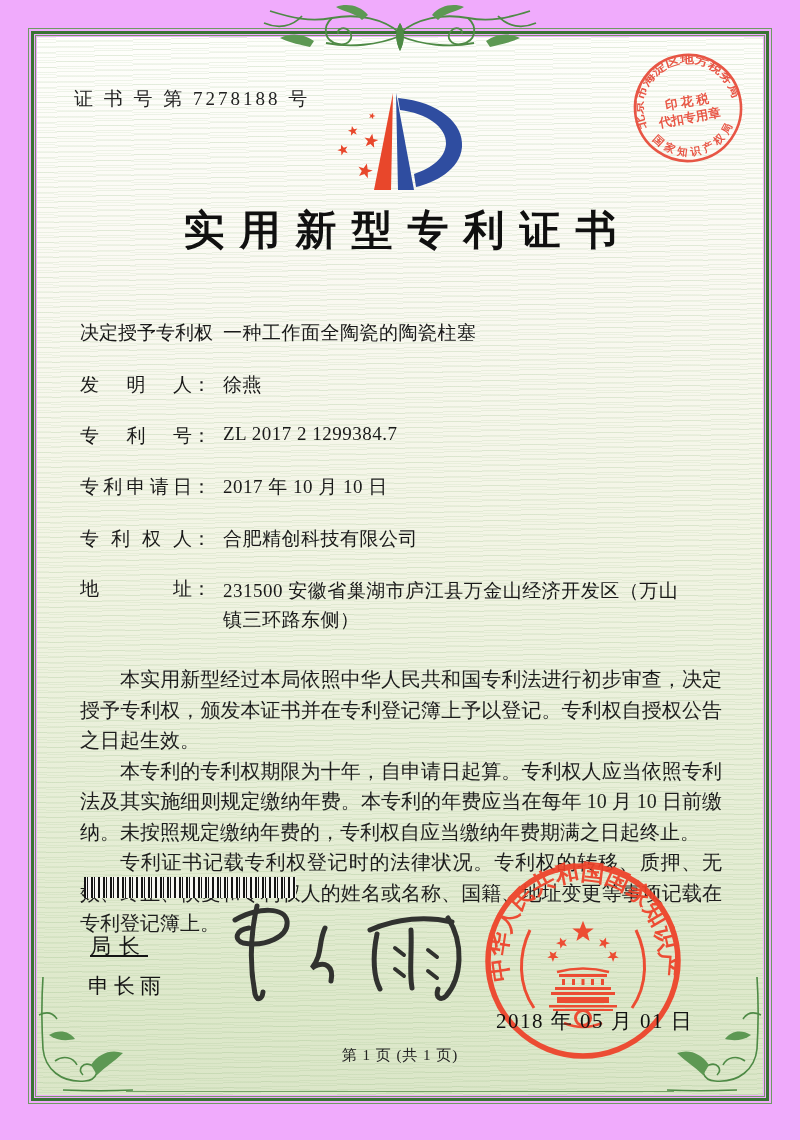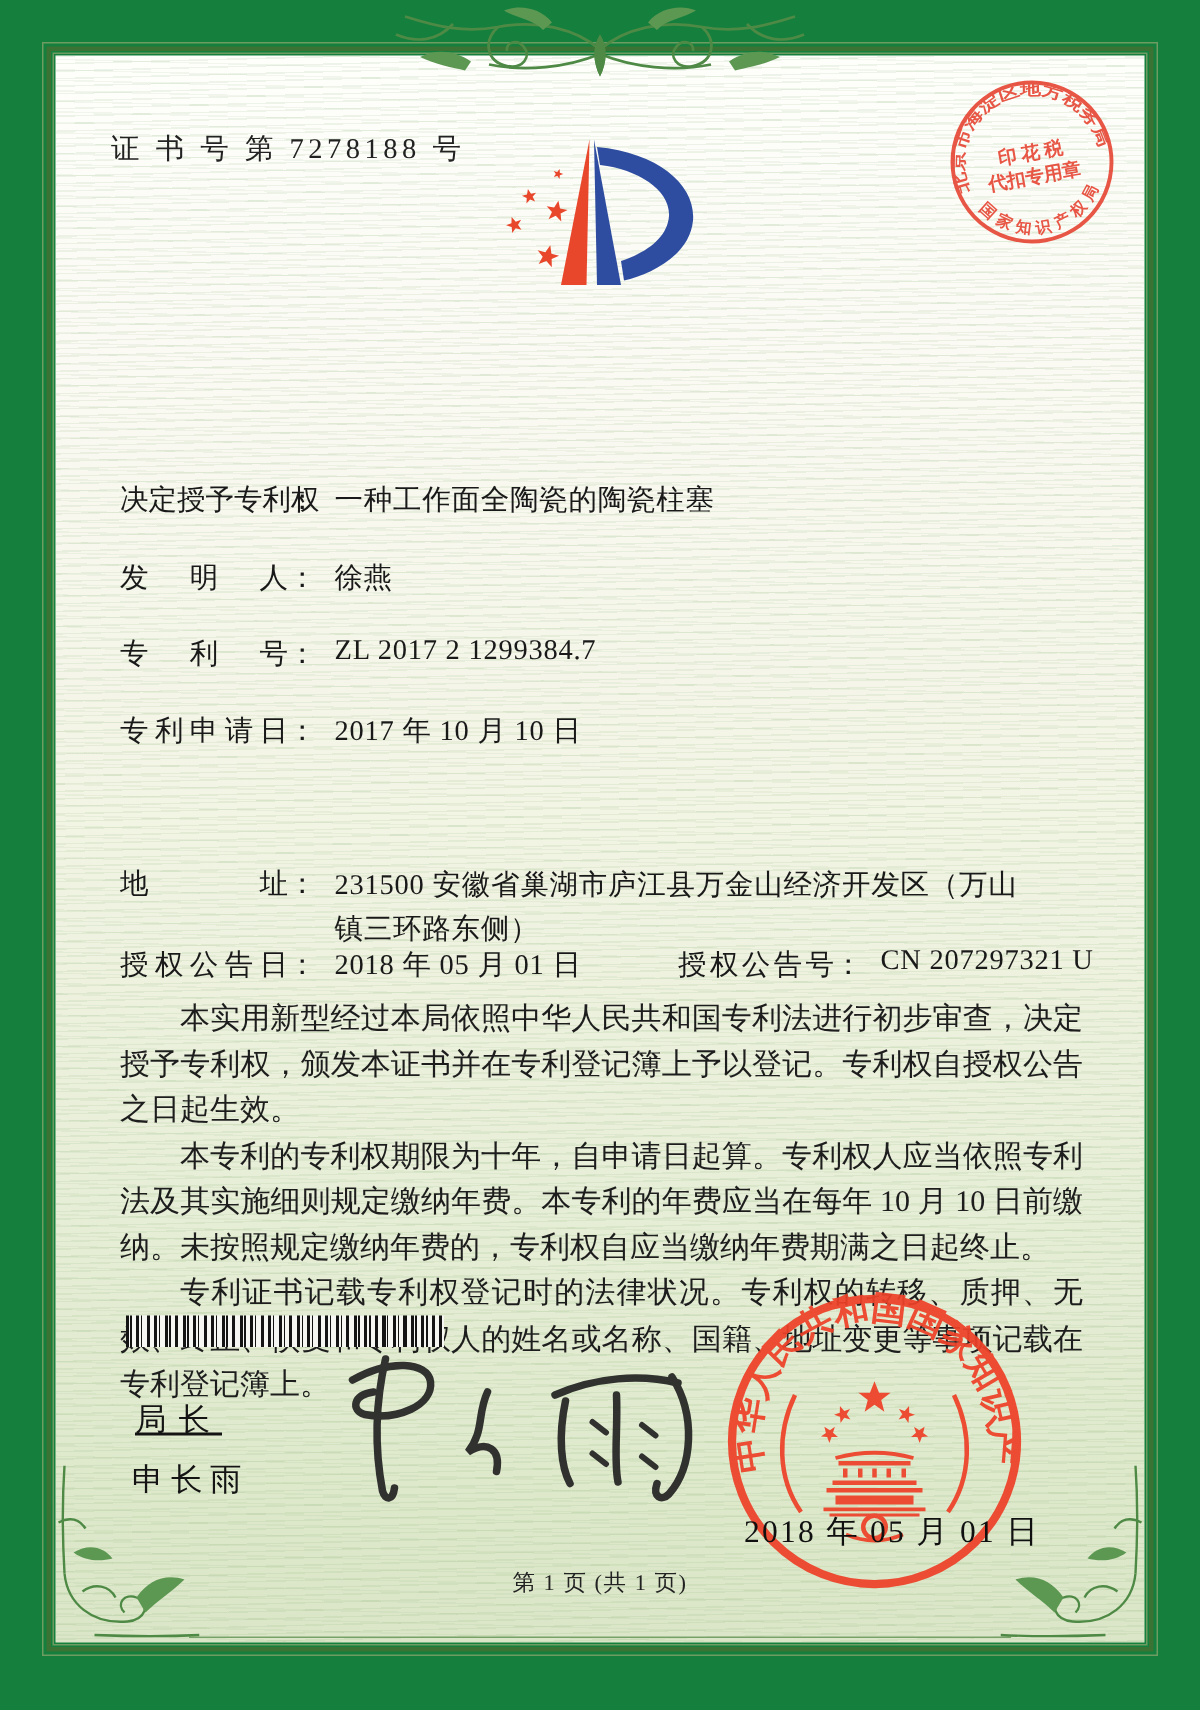--- a/index.html
+++ b/index.html
@@ -1,17 +1,17 @@
 <!DOCTYPE html>
 <html><head>
 <meta charset="utf-8">
 <style>
   html,body{margin:0;padding:0;}
   body{width:800px;height:1140px;background:#f7f6f1;font-family:"Liberation Serif","DejaVu Serif",serif;}
-  .stage{position:relative;width:800px;height:1140px;overflow:hidden;background:#15803d;}
+  .stage{position:relative;width:800px;height:1140px;overflow:hidden;background:#f0abfc;}
 
   
   .frame-outer{position:absolute;left:28px;top:28px;width:742px;height:1074px;border:1px solid #6e9b62;}
   .frame-main{position:absolute;left:2px;top:2px;right:2px;bottom:2px;border:3px solid #3a7334;}
   .frame-inner{position:absolute;left:1px;top:1px;right:1px;bottom:1px;border:1px solid #6e9b62;}
   .cert-bg{position:absolute;left:37px;top:37px;width:726px;height:1058px;
     background:linear-gradient(180deg,#fefefb 0%,#faf9f2 22%,#f2f4e4 48%,#e7eed7 72%,#dde8ca 92%,#dbe6c8 100%);}
   .cert-bg::after{content:"";position:absolute;inset:0;
     background:repeating-linear-gradient(178.5deg,rgba(118,168,100,0.12) 0 1px,transparent 1px 5px),
                repeating-linear-gradient(181.5deg,rgba(118,168,100,0.09) 0 1px,transparent 1px 7px);}
@@ -107,41 +107,39 @@
     <polygon points="71,7 52,104 69,104" fill="#e8472b"></polygon>
     <polygon points="74,7 76,104 92,104" fill="#2f4da0"></polygon>
     <path d="M76,12 C118,16 142,38 140,61 C138,84 112,97 94,101 L92,88 C110,82 123,72 124,58 C125,41 104,27 78,24 Z" fill="#2f4da0"></path>
     <use href="#star" transform="translate(50,30) scale(0.5) rotate(18)" fill="#e8472b"></use>
     <use href="#star" transform="translate(31,45) scale(0.72) rotate(-12)" fill="#e8472b"></use>
     <use href="#star" transform="translate(49,55) scale(1.05) rotate(10)" fill="#e8472b"></use>
     <use href="#star" transform="translate(21,64) scale(0.8) rotate(-20)" fill="#e8472b"></use>
     <use href="#star" transform="translate(43,85) scale(1.1) rotate(14)" fill="#e8472b"></use>
   </svg>
 
+  <div class="title">实用新型专利证书</div>
 
   <div class="frow" style="top:320px">
     <span class="flabel">决定授予专利权</span><span class="fcolon">：</span><span class="fvalue">一种工作面全陶瓷的陶瓷柱塞</span>
   </div>
   <div class="frow" style="top:372px">
     <span class="flabel">发明人</span><span class="fcolon">：</span><span class="fvalue">徐燕</span>
   </div>
   <div class="frow" style="top:423px">
     <span class="flabel">专利号</span><span class="fcolon">：</span><span class="fvalue">ZL 2017 2 1299384.7</span>
   </div>
   <div class="frow" style="top:474px">
     <span class="flabel">专利申请日</span><span class="fcolon">：</span><span class="fvalue">2017 年 10 月 10 日</span>
   </div>
+  <div class="frow" style="top:526px">
+    <span class="flabel">专利权人</span><span class="fcolon">：</span><span class="fvalue">合肥精创科技有限公司</span>
+  </div>
   <div class="frow" style="top:576px">
     <span class="flabel">地址</span><span class="fcolon">：</span><span class="fvalue wrap">231500 安徽省巢湖市庐江县万金山经济开发区（万山镇三环路东侧）</span>
-  </div>
-  <div class="frow" style="top:630px">
-    <span class="flabel">授权公告日</span><span class="fcolon">：</span><span class="fvalue">2018 年 05 月 01 日</span>
-    <span class="grant-no-group">
-      <span class="flabel" style="width:104px">授权公告号</span><span class="fcolon">：</span><span class="fvalue">CN 207297321 U</span>
-    </span>
   </div>
 
   <div class="paras">
     <p>本实用新型经过本局依照中华人民共和国专利法进行初步审查，决定授予专利权，颁发本证书并在专利登记簿上予以登记。专利权自授权公告之日起生效。</p>
     <p>本专利的专利权期限为十年，自申请日起算。专利权人应当依照专利法及其实施细则规定缴纳年费。本专利的年费应当在每年 10 月 10 日前缴纳。未按照规定缴纳年费的，专利权自应当缴纳年费期满之日起终止。</p>
     <p>专利证书记载专利权登记时的法律状况。专利权的转移、质押、无效、终止、恢复和专利权人的姓名或名称、国籍、地址变更等事项记载在专利登记簿上。</p>
   </div>
 
   <div class="barcode"></div>
 

